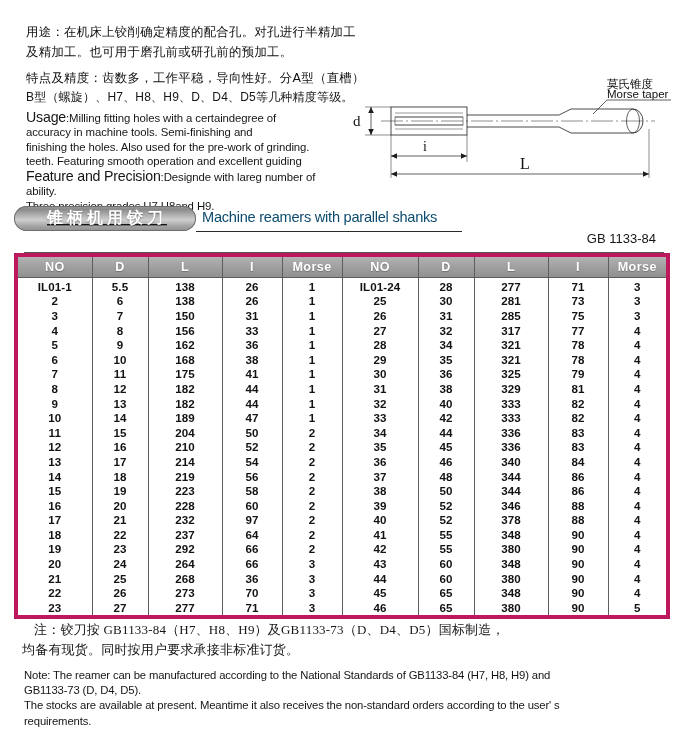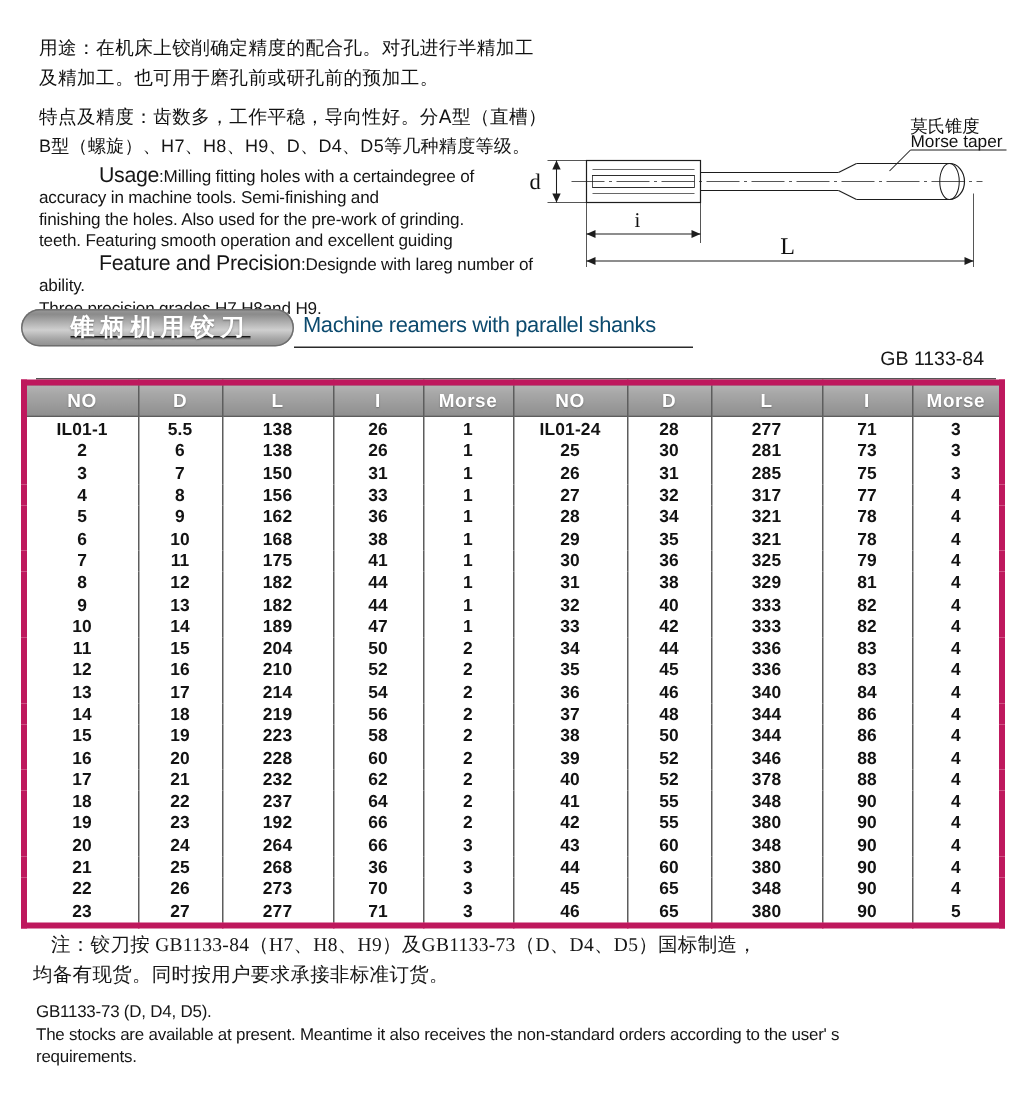--- a/index.html
+++ b/index.html
@@ -39,21 +39,20 @@
   .cn-small {
     font-family: Liberation Sans, sans-serif;
     font-size: 12px;
     letter-spacing: 0.2px;
     line-height: 19px;
     white-space: nowrap;
   }
   .en-head {
     font-size: 14.2px;
     letter-spacing: -0.2px;
-    margin-left: 40px;
   }
   .en-body {
     font-size: 11.4px;
     letter-spacing: -0.1px;
   }
   .en-line {
     line-height: 14.6px;
     white-space: nowrap;
   }
   .gap-sm { height: 7px; }
@@ -521,21 +520,21 @@
           <td class="mid-sep">39</td>
           <td>52</td>
           <td>346</td>
           <td>88</td>
           <td>4</td>
         </tr>
         <tr>
           <td>17</td>
           <td>21</td>
           <td>232</td>
-          <td>62</td>
+          <td>97</td>
           <td>2</td>
           <td class="mid-sep">40</td>
           <td>52</td>
           <td>378</td>
           <td>88</td>
           <td>4</td>
         </tr>
         <tr>
           <td>18</td>
           <td>22</td>
@@ -544,21 +543,21 @@
           <td>2</td>
           <td class="mid-sep">41</td>
           <td>55</td>
           <td>348</td>
           <td>90</td>
           <td>4</td>
         </tr>
         <tr>
           <td>19</td>
           <td>23</td>
-          <td>192</td>
+          <td>292</td>
           <td>66</td>
           <td>2</td>
           <td class="mid-sep">42</td>
           <td>55</td>
           <td>380</td>
           <td>90</td>
           <td>4</td>
         </tr>
         <tr>
           <td>20</td>
@@ -611,17 +610,18 @@
       </tbody>
   </table>
 </div>
 
 <div id="notes">
   <div id="note-cn">
     <div class="note-cn-line">注：铰刀按 GB1133-84（H7、H8、H9）及GB1133-73（D、D4、D5）国标制造，</div>
     <div class="note-cn-line second">均备有现货。同时按用户要求承接非标准订货。</div>
   </div>
   <div id="note-en">
+    <div class="note-en-line">Note: The reamer can be manufactured according to the National Standards of GB1133-84 (H7, H8, H9) and</div>
     <div class="note-en-line">GB1133-73 (D, D4, D5).</div>
     <div class="note-en-line">The stocks are available at present. Meantime it also receives the non-standard orders according to the user' s</div>
     <div class="note-en-line">requirements.</div>
   </div>
 </div>
 
 </body></html>

